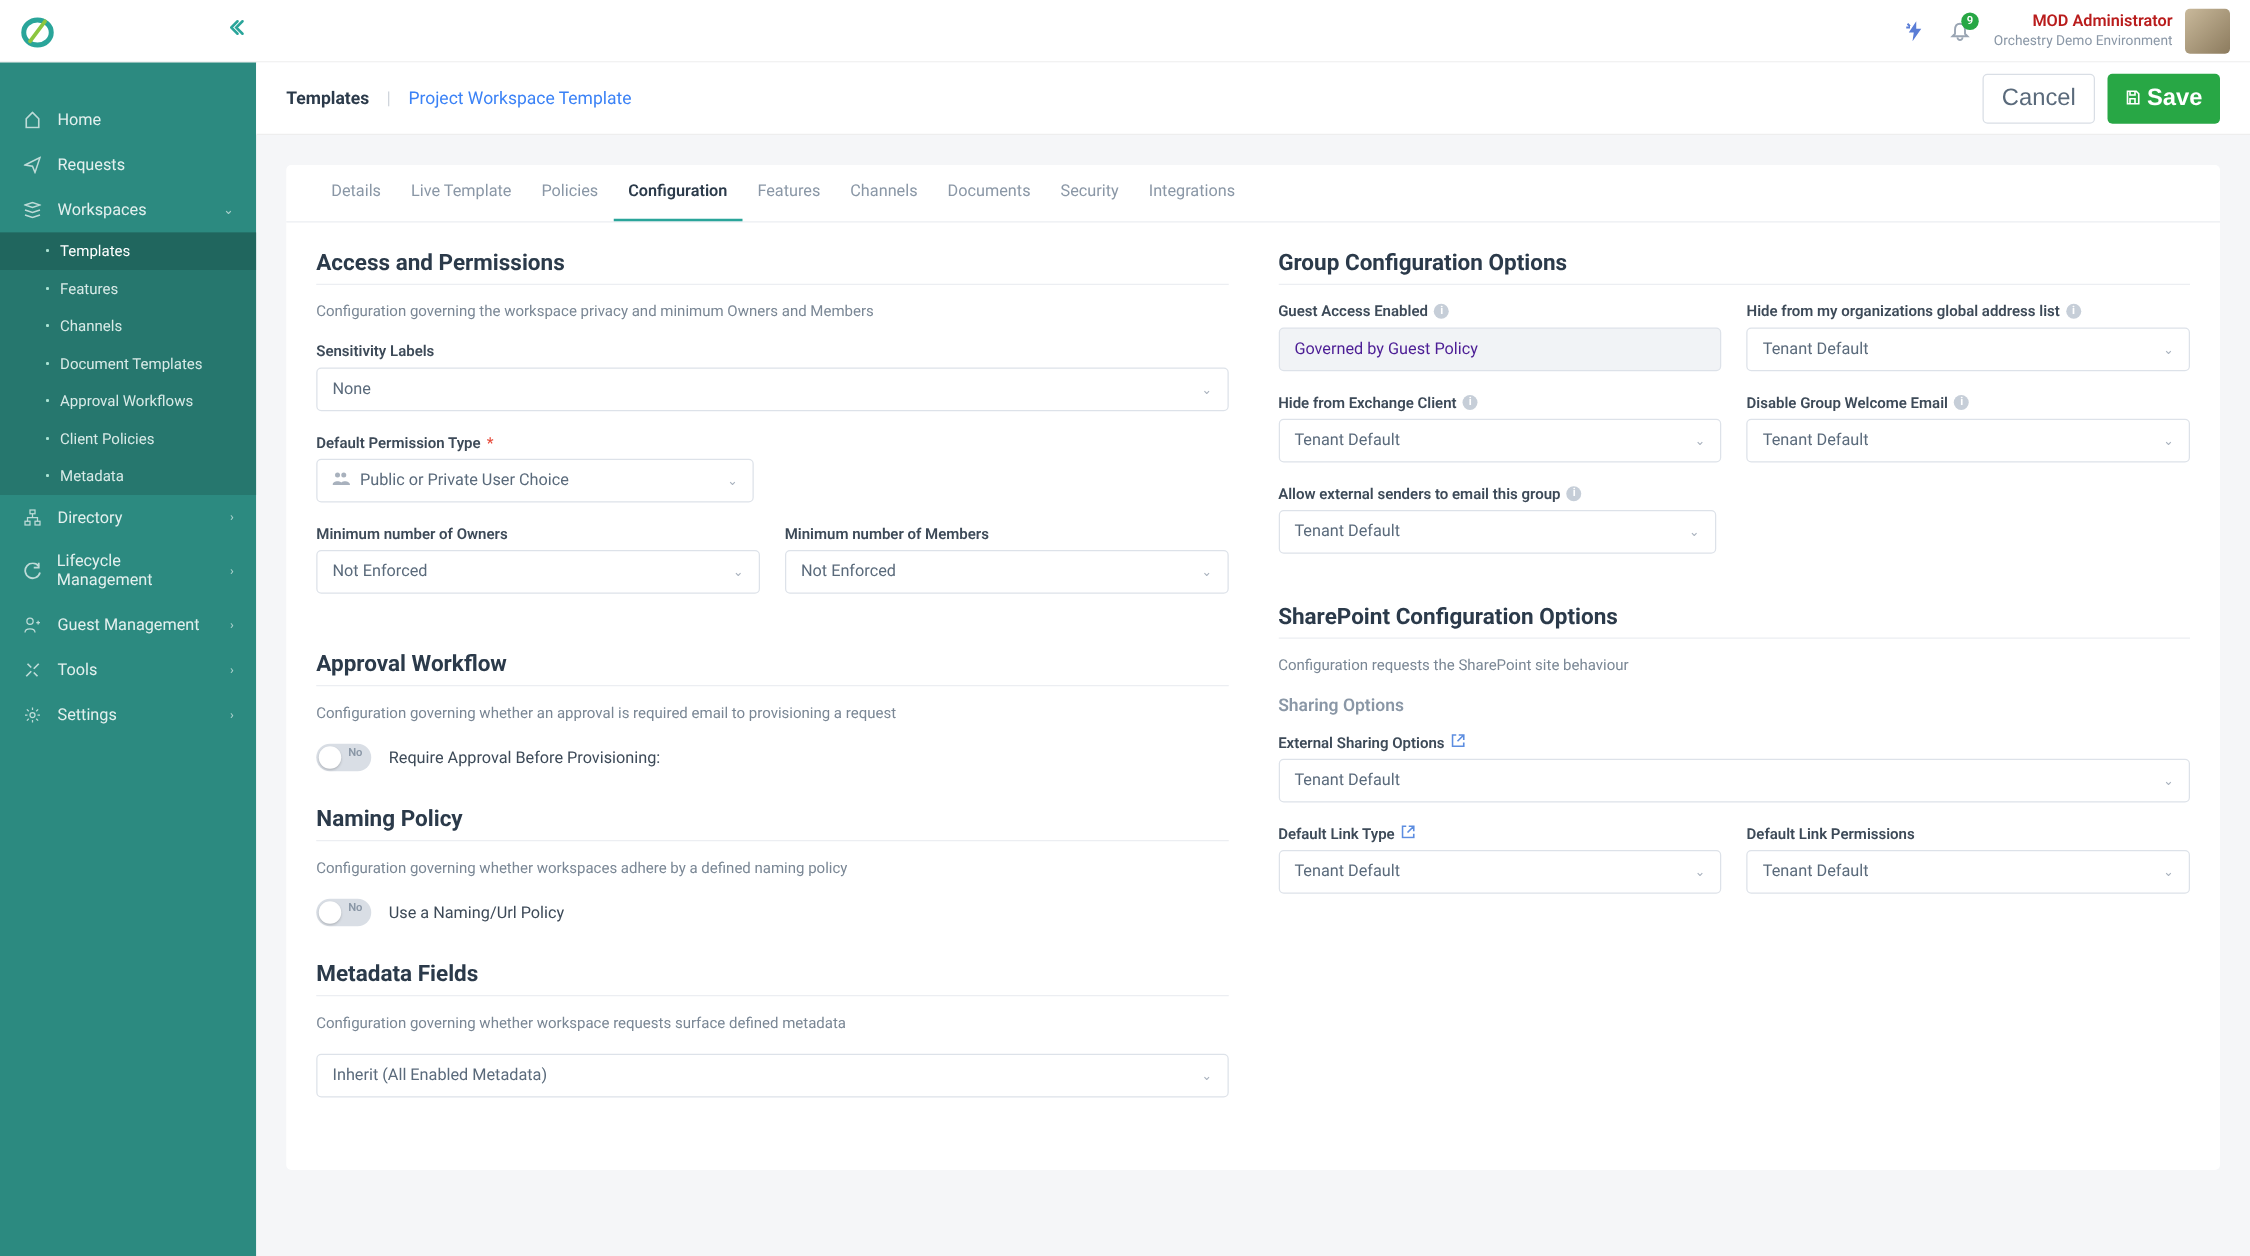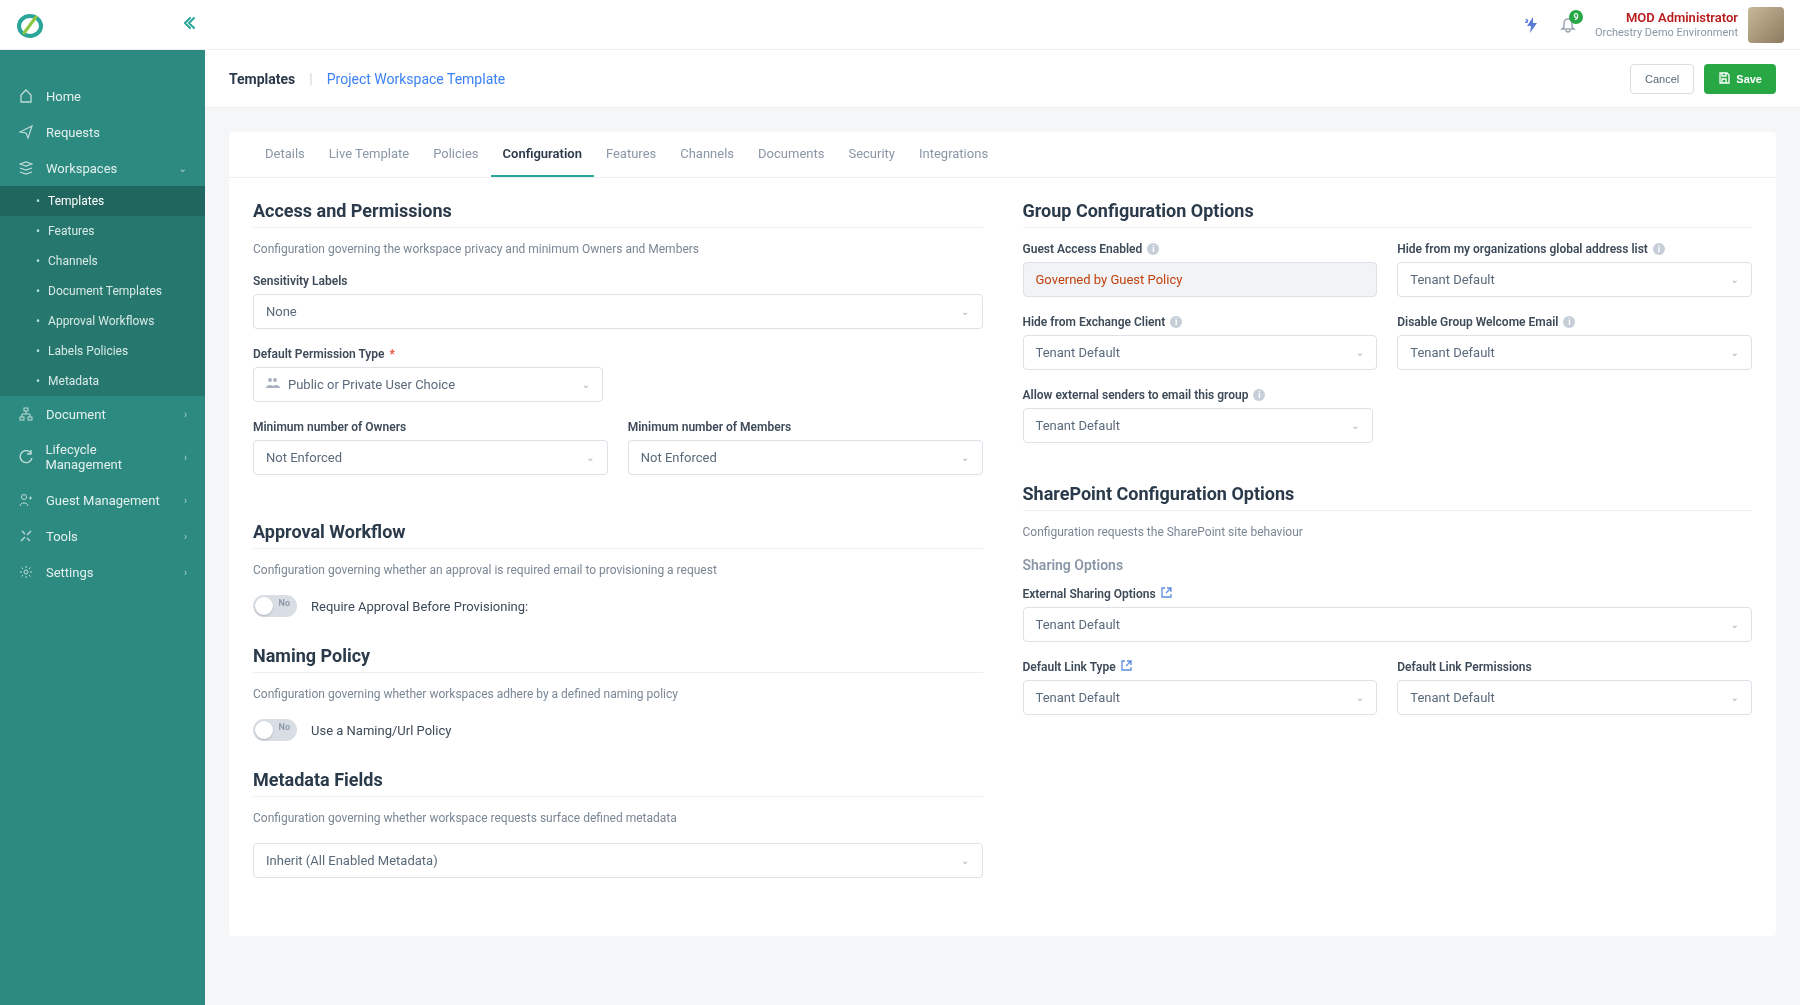--- a/index.html
+++ b/index.html
@@ -30,21 +30,21 @@
 .nav-sub-item.active { background: #20665e; color: #fff; }
 .nav-sub-item::before { content: "•"; color: #cfe; opacity:0.8; }
 
 .main { flex: 1; background: #f5f6f8; }
 .page-header { background: #fff; height: 58px; display: flex; align-items: center; justify-content: space-between; padding: 0 24px; border-bottom: 1px solid #eee; }
 .breadcrumb { display: flex; align-items: center; gap: 14px; font-size: 14px; }
 .crumb-primary { font-weight: 700; color: #2b3a4a; }
 .crumb-sep { color: #d0d5dc; }
 .crumb-secondary { color: #3b82f6; }
 .header-actions { display: flex; gap: 10px; }
-.btn { border: 0; border-radius: 4px; padding: 8px 14px; font-size: 11px; cursor: pointer; display: inline-flex; align-items: center; gap: 6px; }
+.btn { border: 0; border-radius: 4px; padding: 8px 14px; font-size: 19px; cursor: pointer; display: inline-flex; align-items: center; gap: 6px; }
 .btn-secondary { background: #fff; border: 1px solid #d9dee5; color: #5a6a7b; }
 .btn-primary { background: #28a745; color: #fff; font-weight: 600; }
 
 .content-card { margin: 24px; background: #fff; border-radius: 4px; min-height: 680px; }
 .tabs { display: flex; border-bottom: 1px solid #eceef2; padding: 0 24px; }
 .tab { padding: 14px 12px; font-size: 13px; color: #8a97a6; cursor: pointer; border-bottom: 2px solid transparent; }
 .tab.active { color: #2b3a4a; font-weight: 600; border-bottom-color: #2aa59a; }
 
 .form-area { display: flex; gap: 40px; padding: 22px 24px 30px; }
 .col { flex: 1; }
@@ -52,21 +52,21 @@
 .section-title { font-size: 18px; font-weight: 700; color: #2b3a4a; margin-bottom: 4px; }
 .section-desc { font-size: 12px; color: #7a8795; margin-bottom: 18px; }
 .section-sep { border-top: 1px solid #eceef2; margin: 6px 0 14px; }
 
 .field-label { font-size: 12px; font-weight: 600; color: #3d4a58; margin-bottom: 6px; display: flex; align-items: center; gap: 5px; }
 .required { color: #e74c3c; }
 .info-icon { width: 12px; height: 12px; border-radius: 50%; background: #c6ced8; color: #fff; font-size: 9px; display: inline-flex; align-items: center; justify-content: center; font-weight: 700; }
 .ext-link-icon { color: #5c8de0; font-size: 11px; }
 
 .select-box { border: 1px solid #dde2e9; border-radius: 4px; padding: 9px 12px; font-size: 13px; color: #5a6a7b; display: flex; justify-content: space-between; align-items: center; cursor: pointer; background: #fff; margin-bottom: 18px; }
-.select-box.disabled { background: #f1f3f6; color: #c2410c; cursor: not-allowed; }
+.select-box.disabled { background: #f1f3f6; color: #4c1d95; cursor: not-allowed; }
 .select-box .chev { font-size: 10px; color: #a8b1bd; }
 .select-box .with-prefix { display:flex; align-items:center; gap:8px; }
 .prefix-icon { color:#a8b1bd; font-size:12px; }
 
 .row-two { display: flex; gap: 20px; }
 .row-two > div { flex: 1; }
 
 .toggle-row { display: flex; align-items: center; gap: 14px; margin-bottom: 22px; }
 .toggle { width: 44px; height: 22px; border-radius: 12px; background: #d9dee5; position: relative; cursor: pointer; }
 .toggle-knob { width: 18px; height: 18px; border-radius: 50%; background: #fff; position: absolute; top: 2px; left: 2px; box-shadow: 0 1px 2px rgba(0,0,0,.2); }
@@ -145,34 +145,34 @@
         <span>Workspaces</span>
       </span>
       <span class="nav-chevron">⌄</span>
     </div>
     <div class="nav-sub">
       <div class="nav-sub-item active">Templates</div>
       <div class="nav-sub-item">Features</div>
       <div class="nav-sub-item">Channels</div>
       <div class="nav-sub-item">Document Templates</div>
       <div class="nav-sub-item">Approval Workflows</div>
-      <div class="nav-sub-item">Labels Policies</div>
+      <div class="nav-sub-item">Client Policies</div>
       <div class="nav-sub-item">Metadata</div>
     </div>
     <div class="nav-item expandable">
       <span class="nav-left">
         <span class="nav-icon">
             <svg width="14" height="14" viewBox="0 0 14 14">
               <rect x="5" y="1" width="4" height="3" fill="none" stroke="currentColor"></rect>
               <rect x="1" y="10" width="4" height="3" fill="none" stroke="currentColor"></rect>
               <rect x="9" y="10" width="4" height="3" fill="none" stroke="currentColor"></rect>
               <path d="M7 4 L7 7 M3 10 L3 7 L11 7 L11 10" fill="none" stroke="currentColor"></path>
             </svg>
           </span>
-        <span>Document</span>
+        <span>Directory</span>
       </span>
       <span class="nav-chevron">›</span>
     </div>
     <div class="nav-item expandable">
       <span class="nav-left">
         <span class="nav-icon">
             <svg width="14" height="14" viewBox="0 0 14 14">
               <path d="M12 3 A6 6 0 1 0 13 8" fill="none" stroke="currentColor" stroke-width="1.4"></path>
               <path d="M12 0 L12 4 L8 4" fill="none" stroke="currentColor" stroke-width="1.4"></path>
             </svg>

